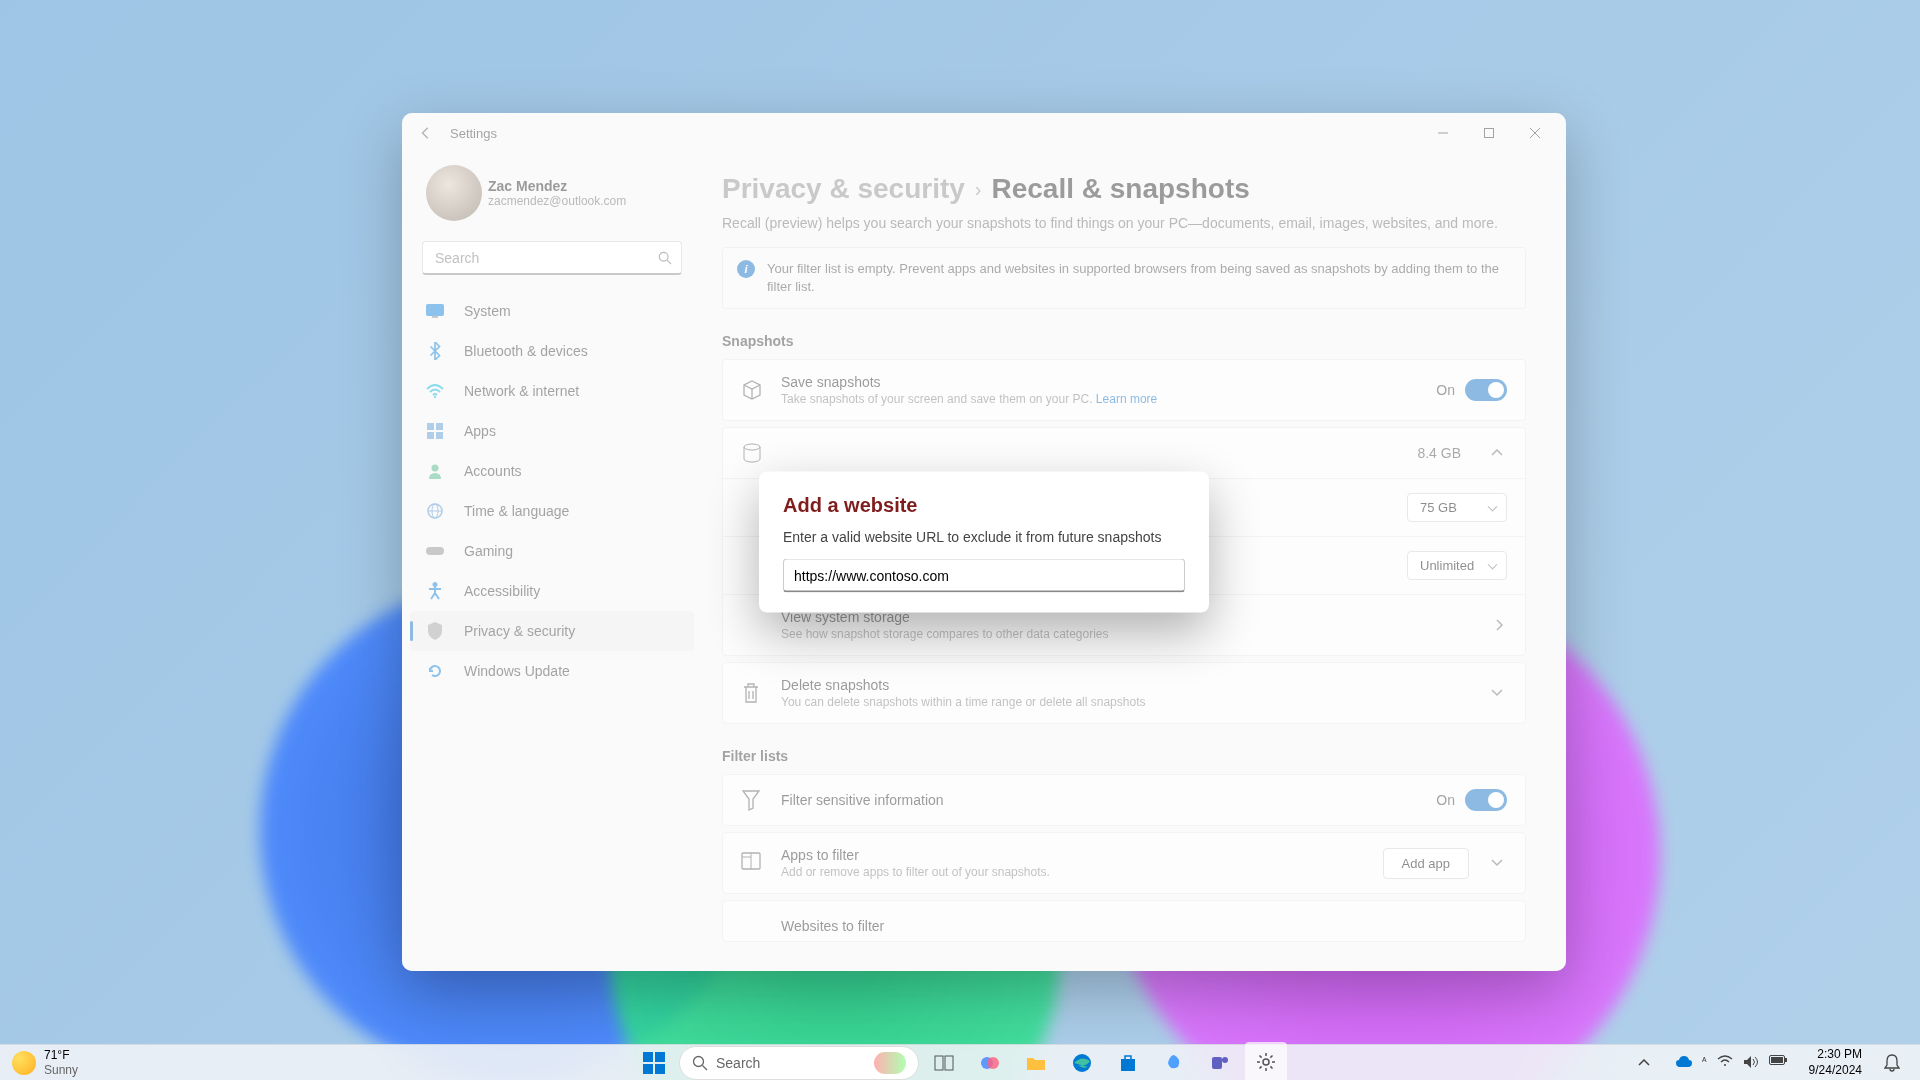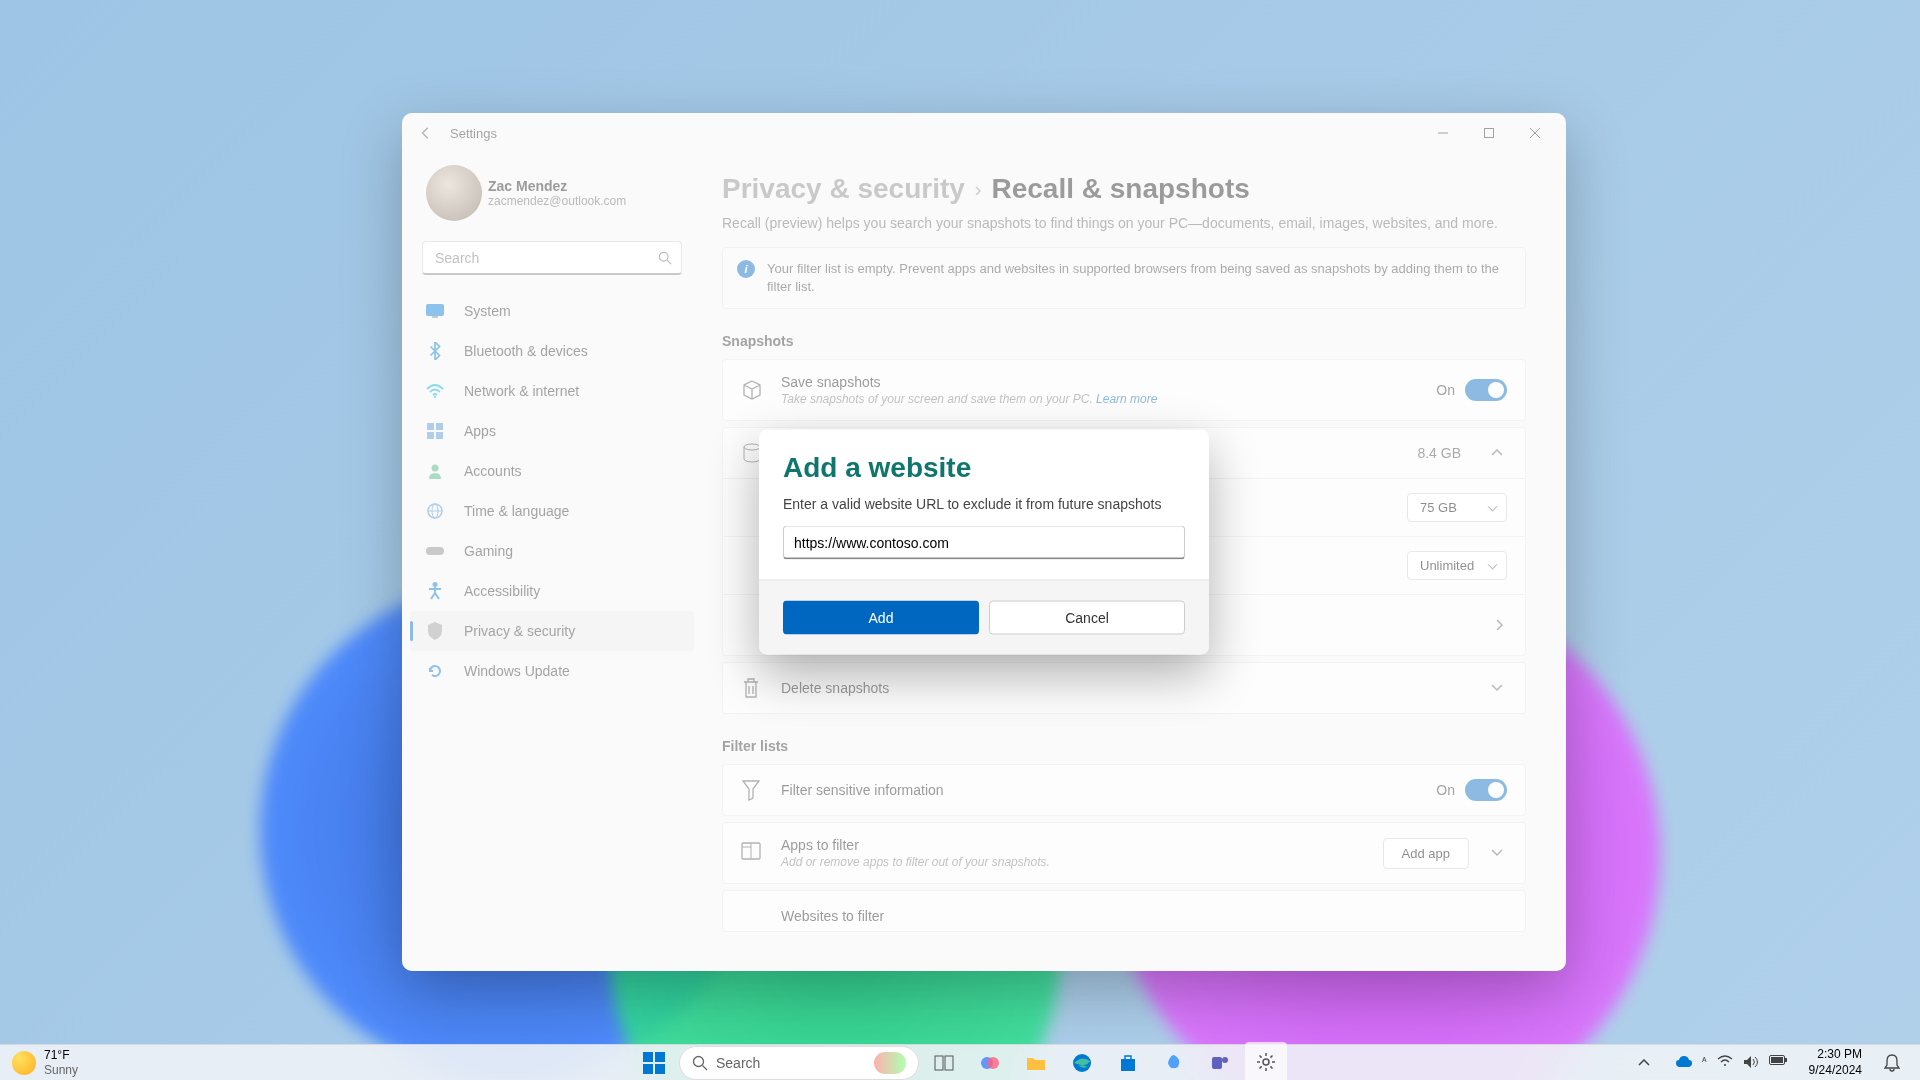--- a/index.html
+++ b/index.html
@@ -42,39 +42,39 @@
 .page-desc { font-size: 14px; color: #666; margin-bottom: 16px; }
 .info-banner { background: #f7f7f7; border: 1px solid #e0e0e0; border-radius: 4px; padding: 12px 14px; display: flex; gap: 12px; margin-bottom: 24px; }
 .info-icon { width: 18px; height: 18px; border-radius: 50%; background: #0067c0; color: #fff; display: flex; align-items: center; justify-content: center; font-size: 11px; font-style: italic; font-weight: bold; flex-shrink: 0; }
 .info-text { font-size: 13px; color: #444; line-height: 1.4; }
 .section-hdr { font-size: 14px; font-weight: 600; color: #333; margin-bottom: 10px; }
 .card { background: #fbfbfb; border: 1px solid #e5e5e5; border-radius: 4px; margin-bottom: 6px; }
 .card-row { display: flex; align-items: center; padding: 14px 18px; gap: 18px; }
 .card-icon { width: 22px; height: 22px; color: #555; flex-shrink: 0; }
 .card-text { flex: 1; }
 .card-title { font-size: 14px; color: #222; }
-.card-sub { font-size: 12px; color: #777; margin-top: 2px; font-style: italic; }
+.card-sub { font-size: 12px; color: #777; margin-top: 2px; }
 .learn-link { color: #0067c0; text-decoration: none; }
 .toggle-wrap { display: flex; align-items: center; gap: 10px; }
 .toggle-label { font-size: 14px; color: #333; }
 .toggle { width: 42px; height: 22px; background: #0067c0; border-radius: 11px; position: relative; cursor: pointer; }
 .toggle::after { content: ''; position: absolute; right: 3px; top: 3px; width: 16px; height: 16px; background: #fff; border-radius: 50%; }
 .chev { color: #666; cursor: pointer; padding: 4px; }
 .right-val { font-size: 14px; color: #444; margin-right: 8px; }
 .dropdown { border: 1px solid #ccc; border-radius: 4px; padding: 6px 28px 6px 12px; font-size: 13px; background: #fff; position: relative; min-width: 100px; text-align: left; }
 .dropdown::after { content: ''; position: absolute; right: 10px; top: 50%; width: 6px; height: 6px; border-right: 1.5px solid #666; border-bottom: 1.5px solid #666; transform: translateY(-70%) rotate(45deg); }
 .add-app-btn { border: 1px solid #ccc; border-radius: 4px; padding: 7px 18px; font-size: 13px; background: #fff; cursor: pointer; }
 .sub-card { border-top: 1px solid #e5e5e5; }
 .sub-spacer { width: 22px; flex-shrink: 0; }
 
 .dim-overlay { position: absolute; inset: 0; background: rgba(255,255,255,0.55); }
 
 .modal { position: absolute; left: 50%; top: 50%; transform: translate(-50%, -50%); width: 450px; background: #fff; border-radius: 8px; box-shadow: 0 20px 50px rgba(0,0,0,0.3); overflow: hidden; }
 .modal-body { padding: 22px 24px 20px; }
-.modal-title { font-size: 28px; font-weight: 600; color: #0f766e; margin-bottom: 12px; }
+.modal-title { font-size: 20px; font-weight: 600; color: #7f1d1d; margin-bottom: 12px; }
 .modal-desc { font-size: 14px; color: #444; margin-bottom: 14px; }
 .modal-input { width: 100%; height: 34px; border: 1px solid #ccc; border-bottom: 2px solid #888; border-radius: 4px; padding: 0 10px; font-size: 14px; }
 .modal-footer { background: #f5f5f5; border-top: 1px solid #e5e5e5; padding: 20px 24px; display: flex; gap: 10px; }
 .modal-btn { flex: 1; height: 34px; border-radius: 4px; font-size: 14px; cursor: pointer; border: 1px solid transparent; }
 .btn-primary { background: #0067c0; color: #fff; }
 .btn-secondary { background: #fff; border-color: #ccc; color: #333; }
 
 .taskbar { position: absolute; bottom: 0; left: 0; right: 0; height: 36px; background: rgba(238,242,246,0.9); backdrop-filter: blur(20px); border-top: 1px solid rgba(0,0,0,0.08); display: flex; align-items: center; padding: 0 12px; }
 .tb-left { display: flex; align-items: center; gap: 8px; }
 .weather-icon { width: 24px; height: 24px; border-radius: 50%; background: radial-gradient(circle at 30% 30%, #ffe060, #ffb020); }
@@ -320,20 +320,21 @@
 
       <div class="card">
         <div class="card-row">
           <div class="card-icon">
               <svg width="20" height="22" viewBox="0 0 20 22">
                 <path d="M3 5 L17 5 M7 5 L7 2 L13 2 L13 5 M5 5 L5 20 L15 20 L15 5 M8 9 L8 17 M12 9 L12 17" stroke="#555" stroke-width="1.3" fill="none"></path>
               </svg>
             </div>
           <div class="card-text">
             <div class="card-title">Delete snapshots</div>
+            <div class="card-sub">You can delete snapshots within a time range or delete all snapshots</div>
           </div>
           <span class="chev">
               <svg width="12" height="8" viewBox="0 0 12 8">
                 <path d="M1 1 L6 6 L11 1" stroke="#666" stroke-width="1.5" fill="none"></path>
               </svg>
             </span>
         </div>
       </div>
 
       <div style="height:18px"></div>
@@ -390,24 +391,20 @@
   </div>
 
   <div class="dim-overlay"></div>
 
   <div class="modal">
     <div class="modal-body">
       <div class="modal-title">Add a website</div>
       <div class="modal-desc">Enter a valid website URL to exclude it from future snapshots</div>
       <input class="modal-input" value="https://www.contoso.com" style="">
     </div>
-    <div class="modal-footer">
-      <button class="modal-btn btn-primary">Add</button>
-      <button class="modal-btn btn-secondary">Cancel</button>
-    </div>
   </div>
 </div>
 
 <div class="taskbar">
   <div class="tb-left">
     <div class="weather-icon"></div>
     <div class="weather-txt">
       <div>71°F</div>
       <div style="color:#666">Sunny</div>
     </div>

